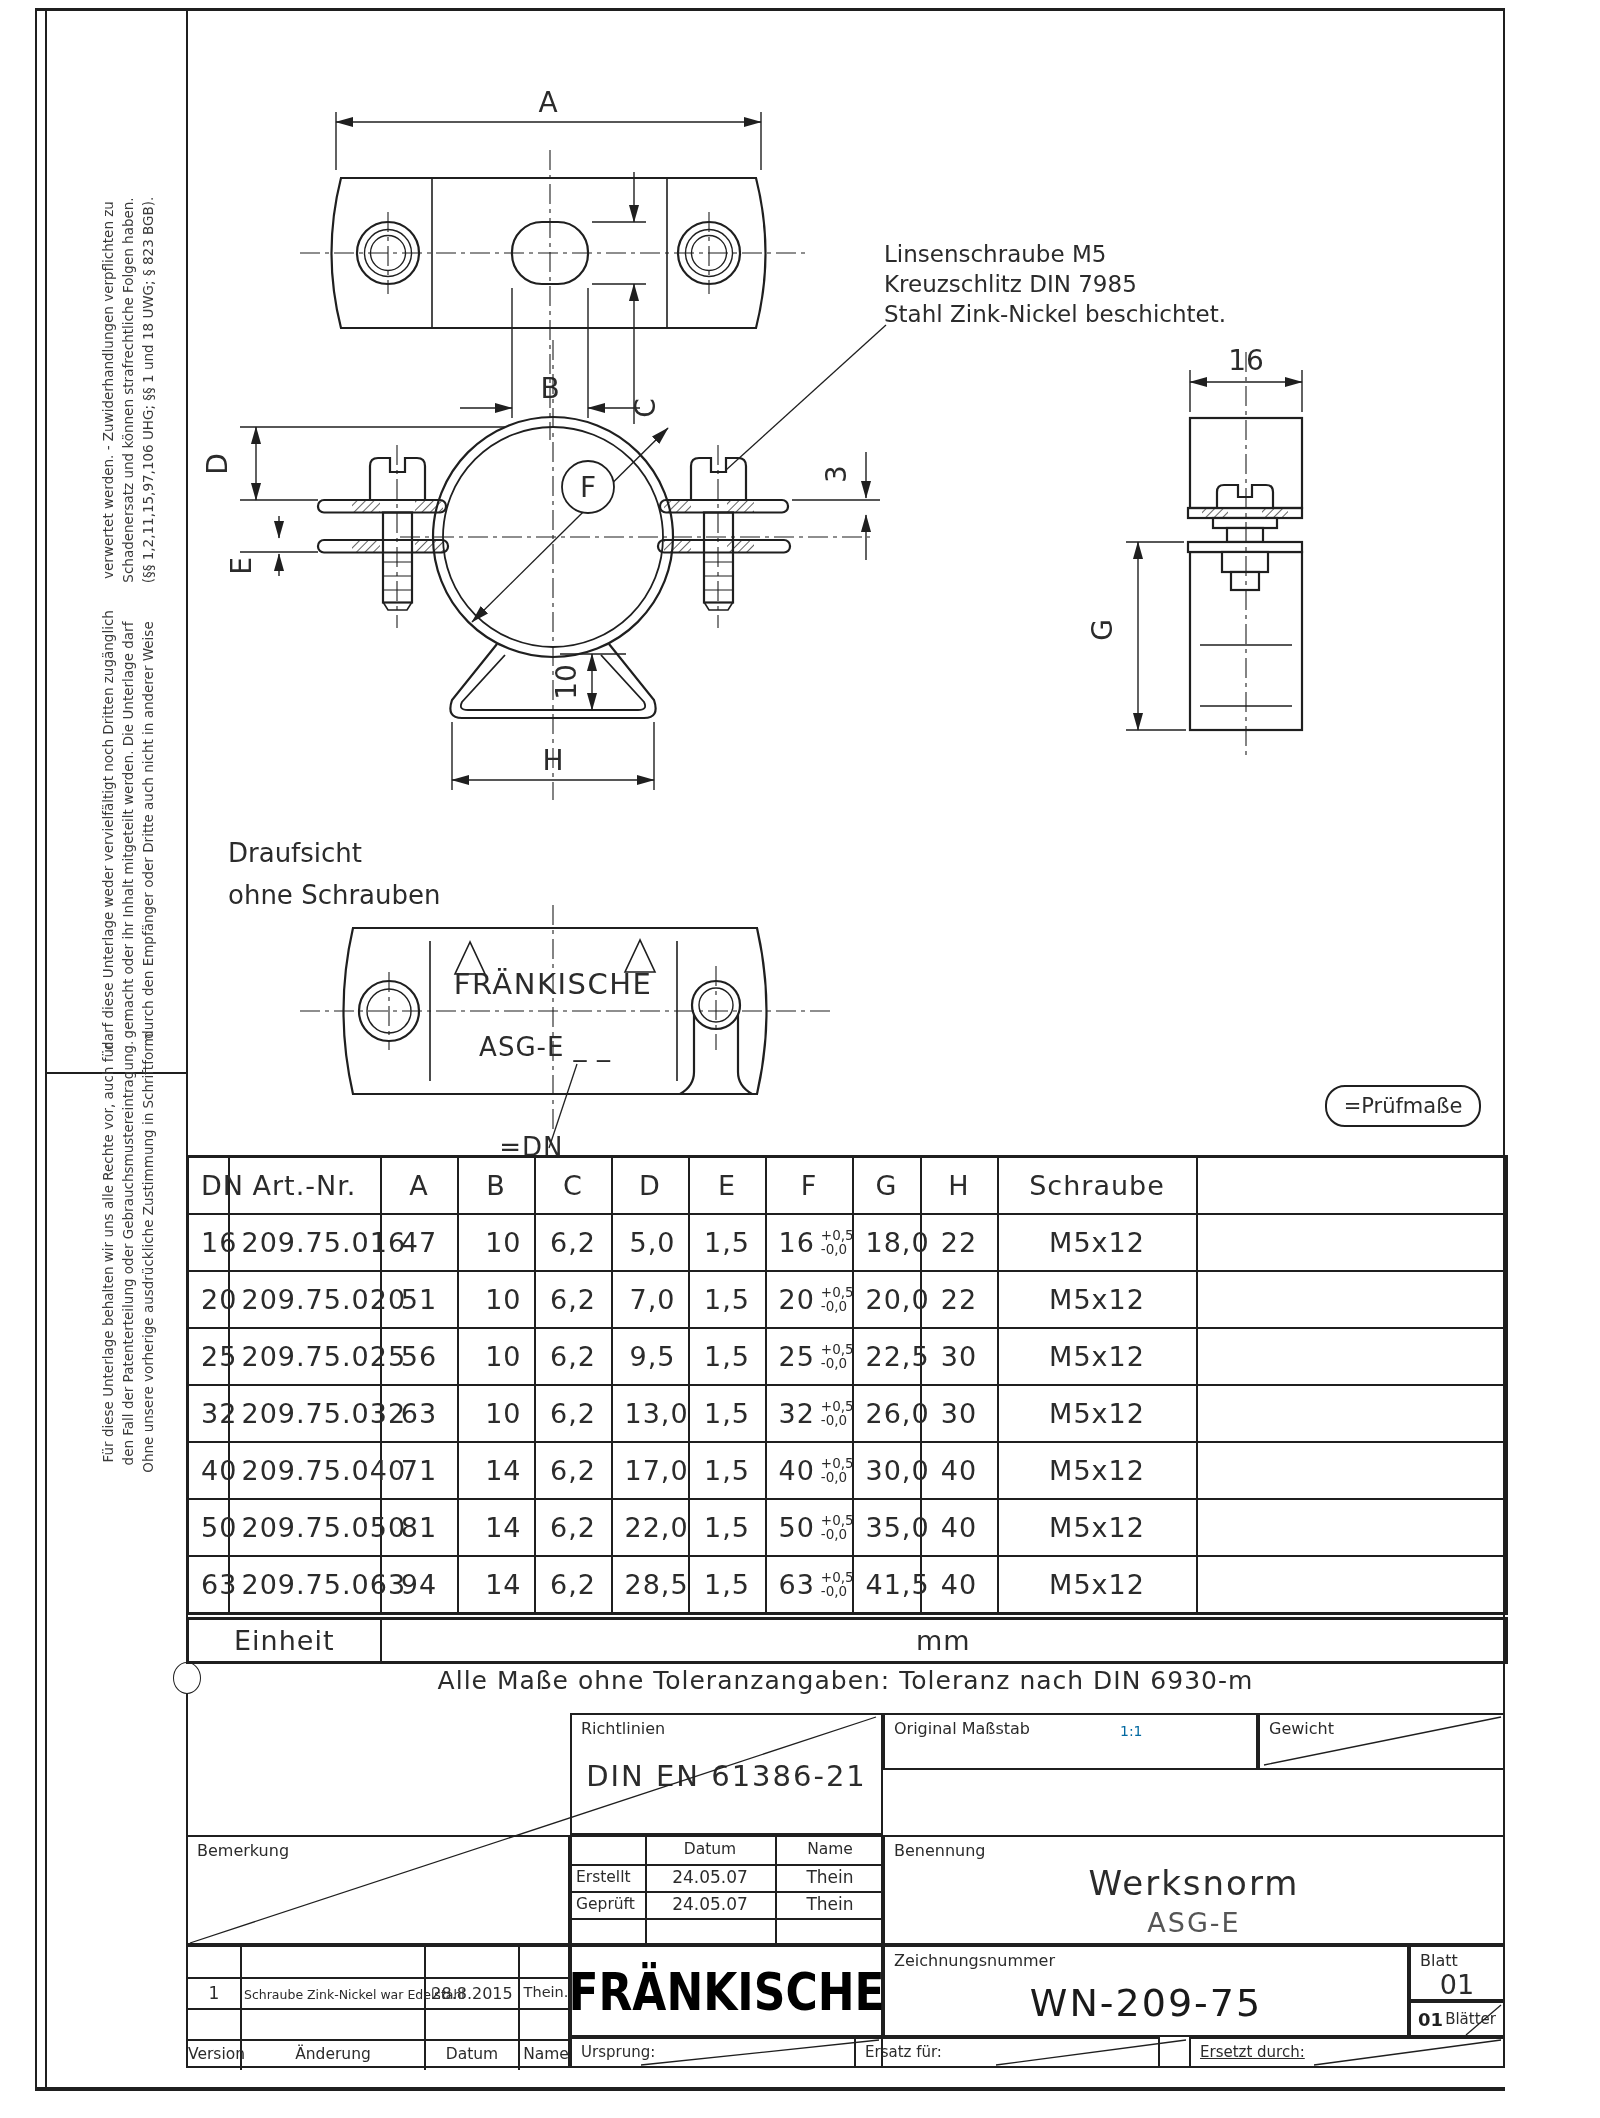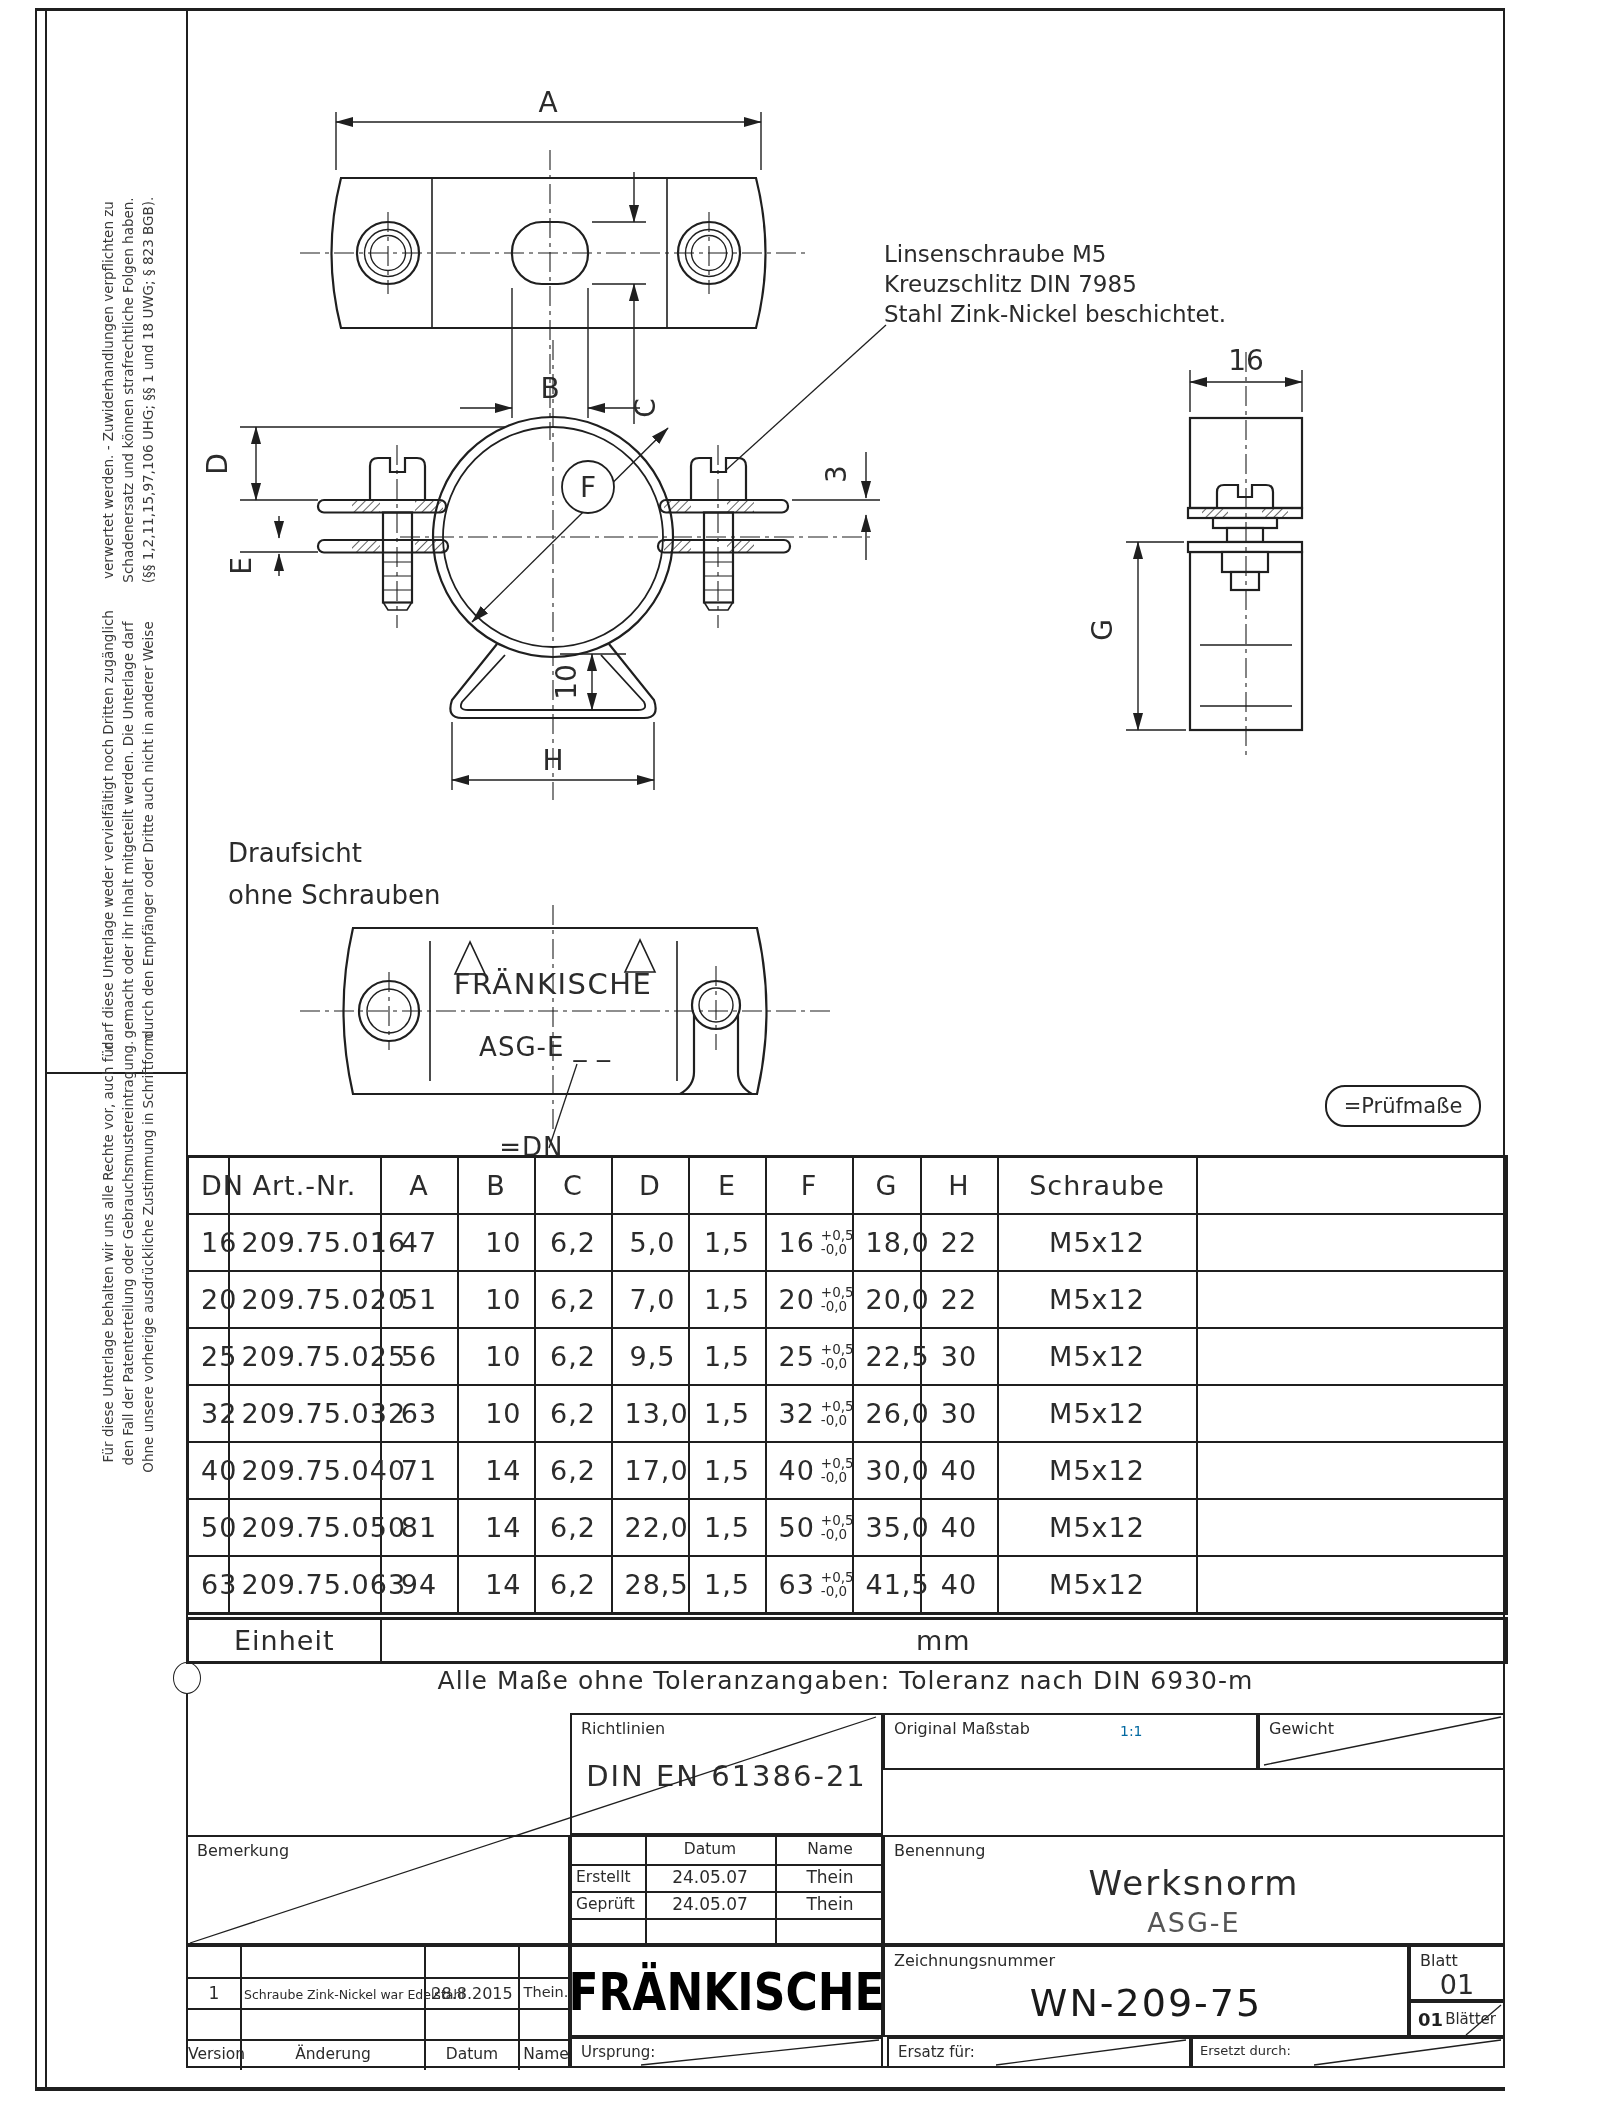--- a/index.html
+++ b/index.html
@@ -515,25 +515,25 @@
     </div>
     <div class="cell" style="left:1223px;top:232px;width:96px;height:56px;">
       <span class="lbl">Blatt</span>
       <div style="position:absolute;left:0;top:22px;width:100%;text-align:center;font-size:27px;color:#2b2b2b;">01</div>
     </div>
     <div class="cell" style="left:1223px;top:288px;width:96px;height:36px;display:flex;align-items:center;justify-content:center;gap:2px;">
       <span style="font-weight:bold;font-size:18px;">01</span>
         <span style="font-size:15px;color:#2b2b2b;">Blätter</span>
     </div>
 
-    <div class="cell" style="left:701px;top:324px;width:306px;height:31px;">
+    <div class="cell" style="left:668px;top:324px;width:306px;height:31px;">
       <span class="lbl" style="font-size:15px;">Ersatz für:</span>
     </div>
     <div class="cell" style="left:1003px;top:324px;width:316px;height:31px;">
-      <span class="lbl" style="font-size:13px;">Ersetzt durch:</span>
+      <span class="lbl" style="font-size:15px;text-decoration:underline;">Ersetzt durch:</span>
     </div>
 
     <svg width="1319" height="355" style="position:absolute;left:0;top:0;pointer-events:none;" viewBox="0 0 1319 355">
       <g stroke="#1f1f1f" stroke-width="1.3" fill="none">
         <line x1="4" y1="230" x2="690" y2="4"></line>
         <line x1="1078" y1="52" x2="1315" y2="4"></line>
         <line x1="455" y1="352" x2="693" y2="327"></line>
         <line x1="810" y1="352" x2="1000" y2="327"></line>
         <line x1="1128" y1="352" x2="1315" y2="327"></line>
         <line x1="1280" y1="322" x2="1315" y2="292"></line>

